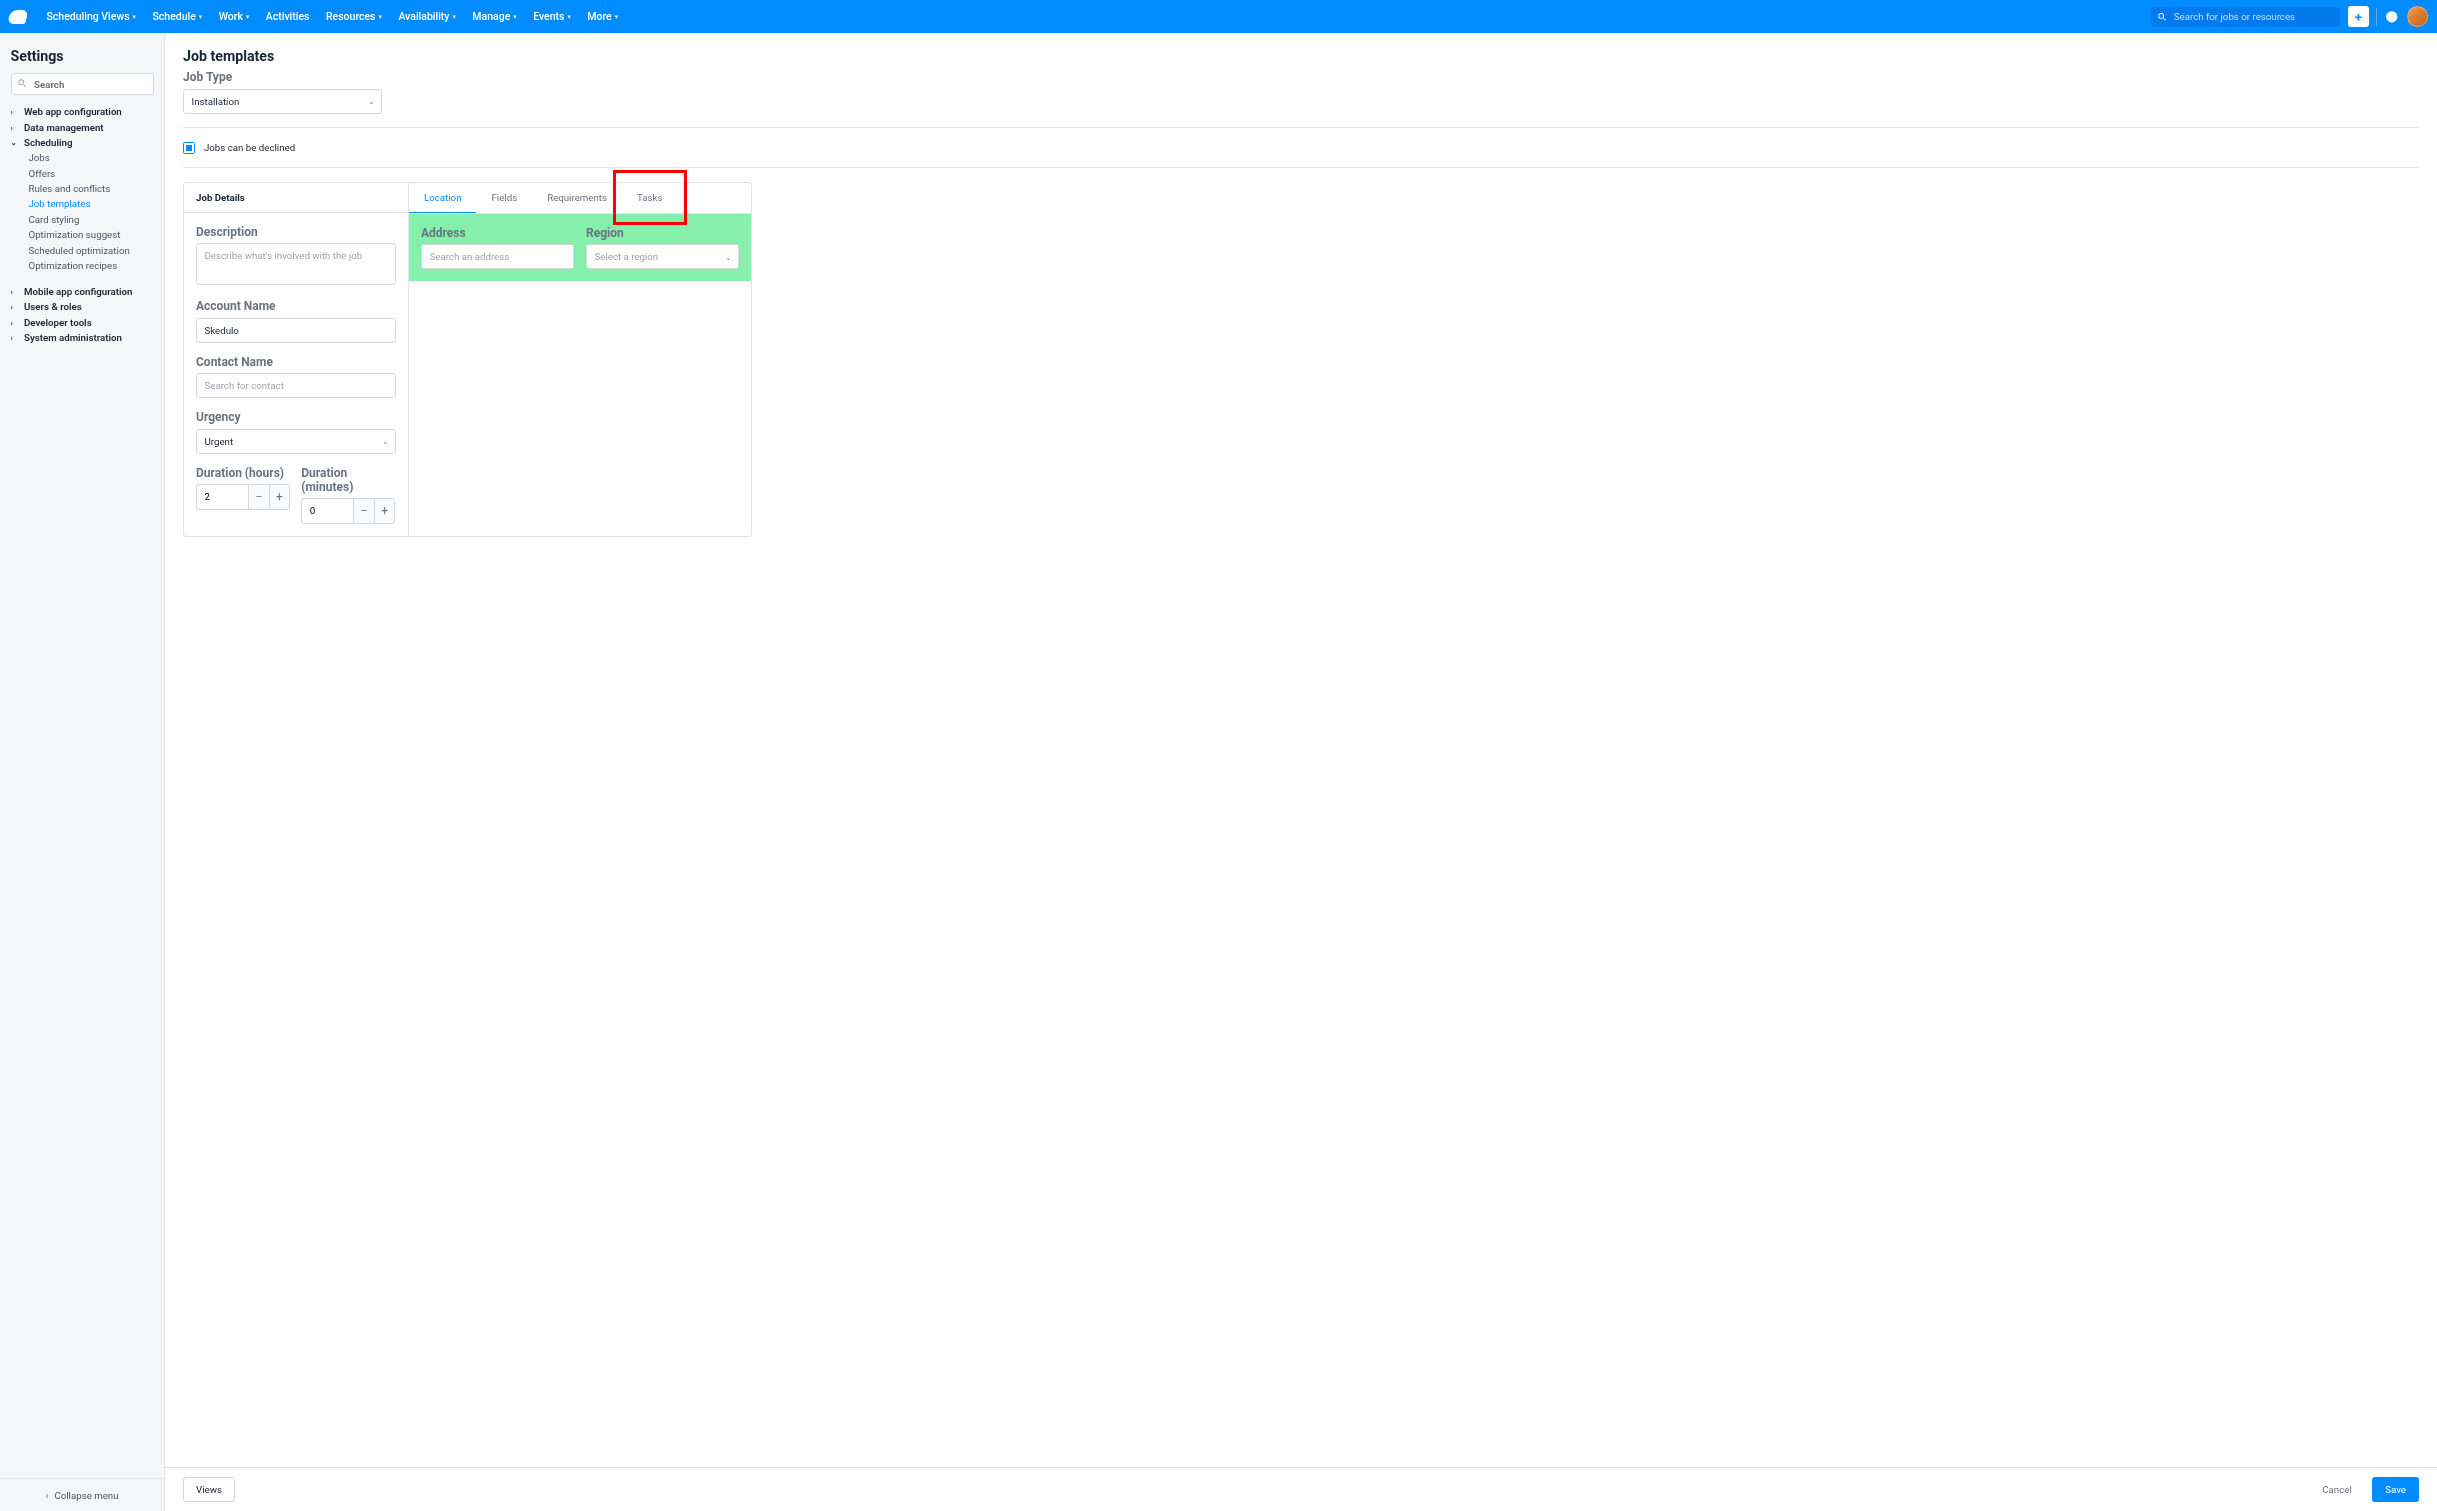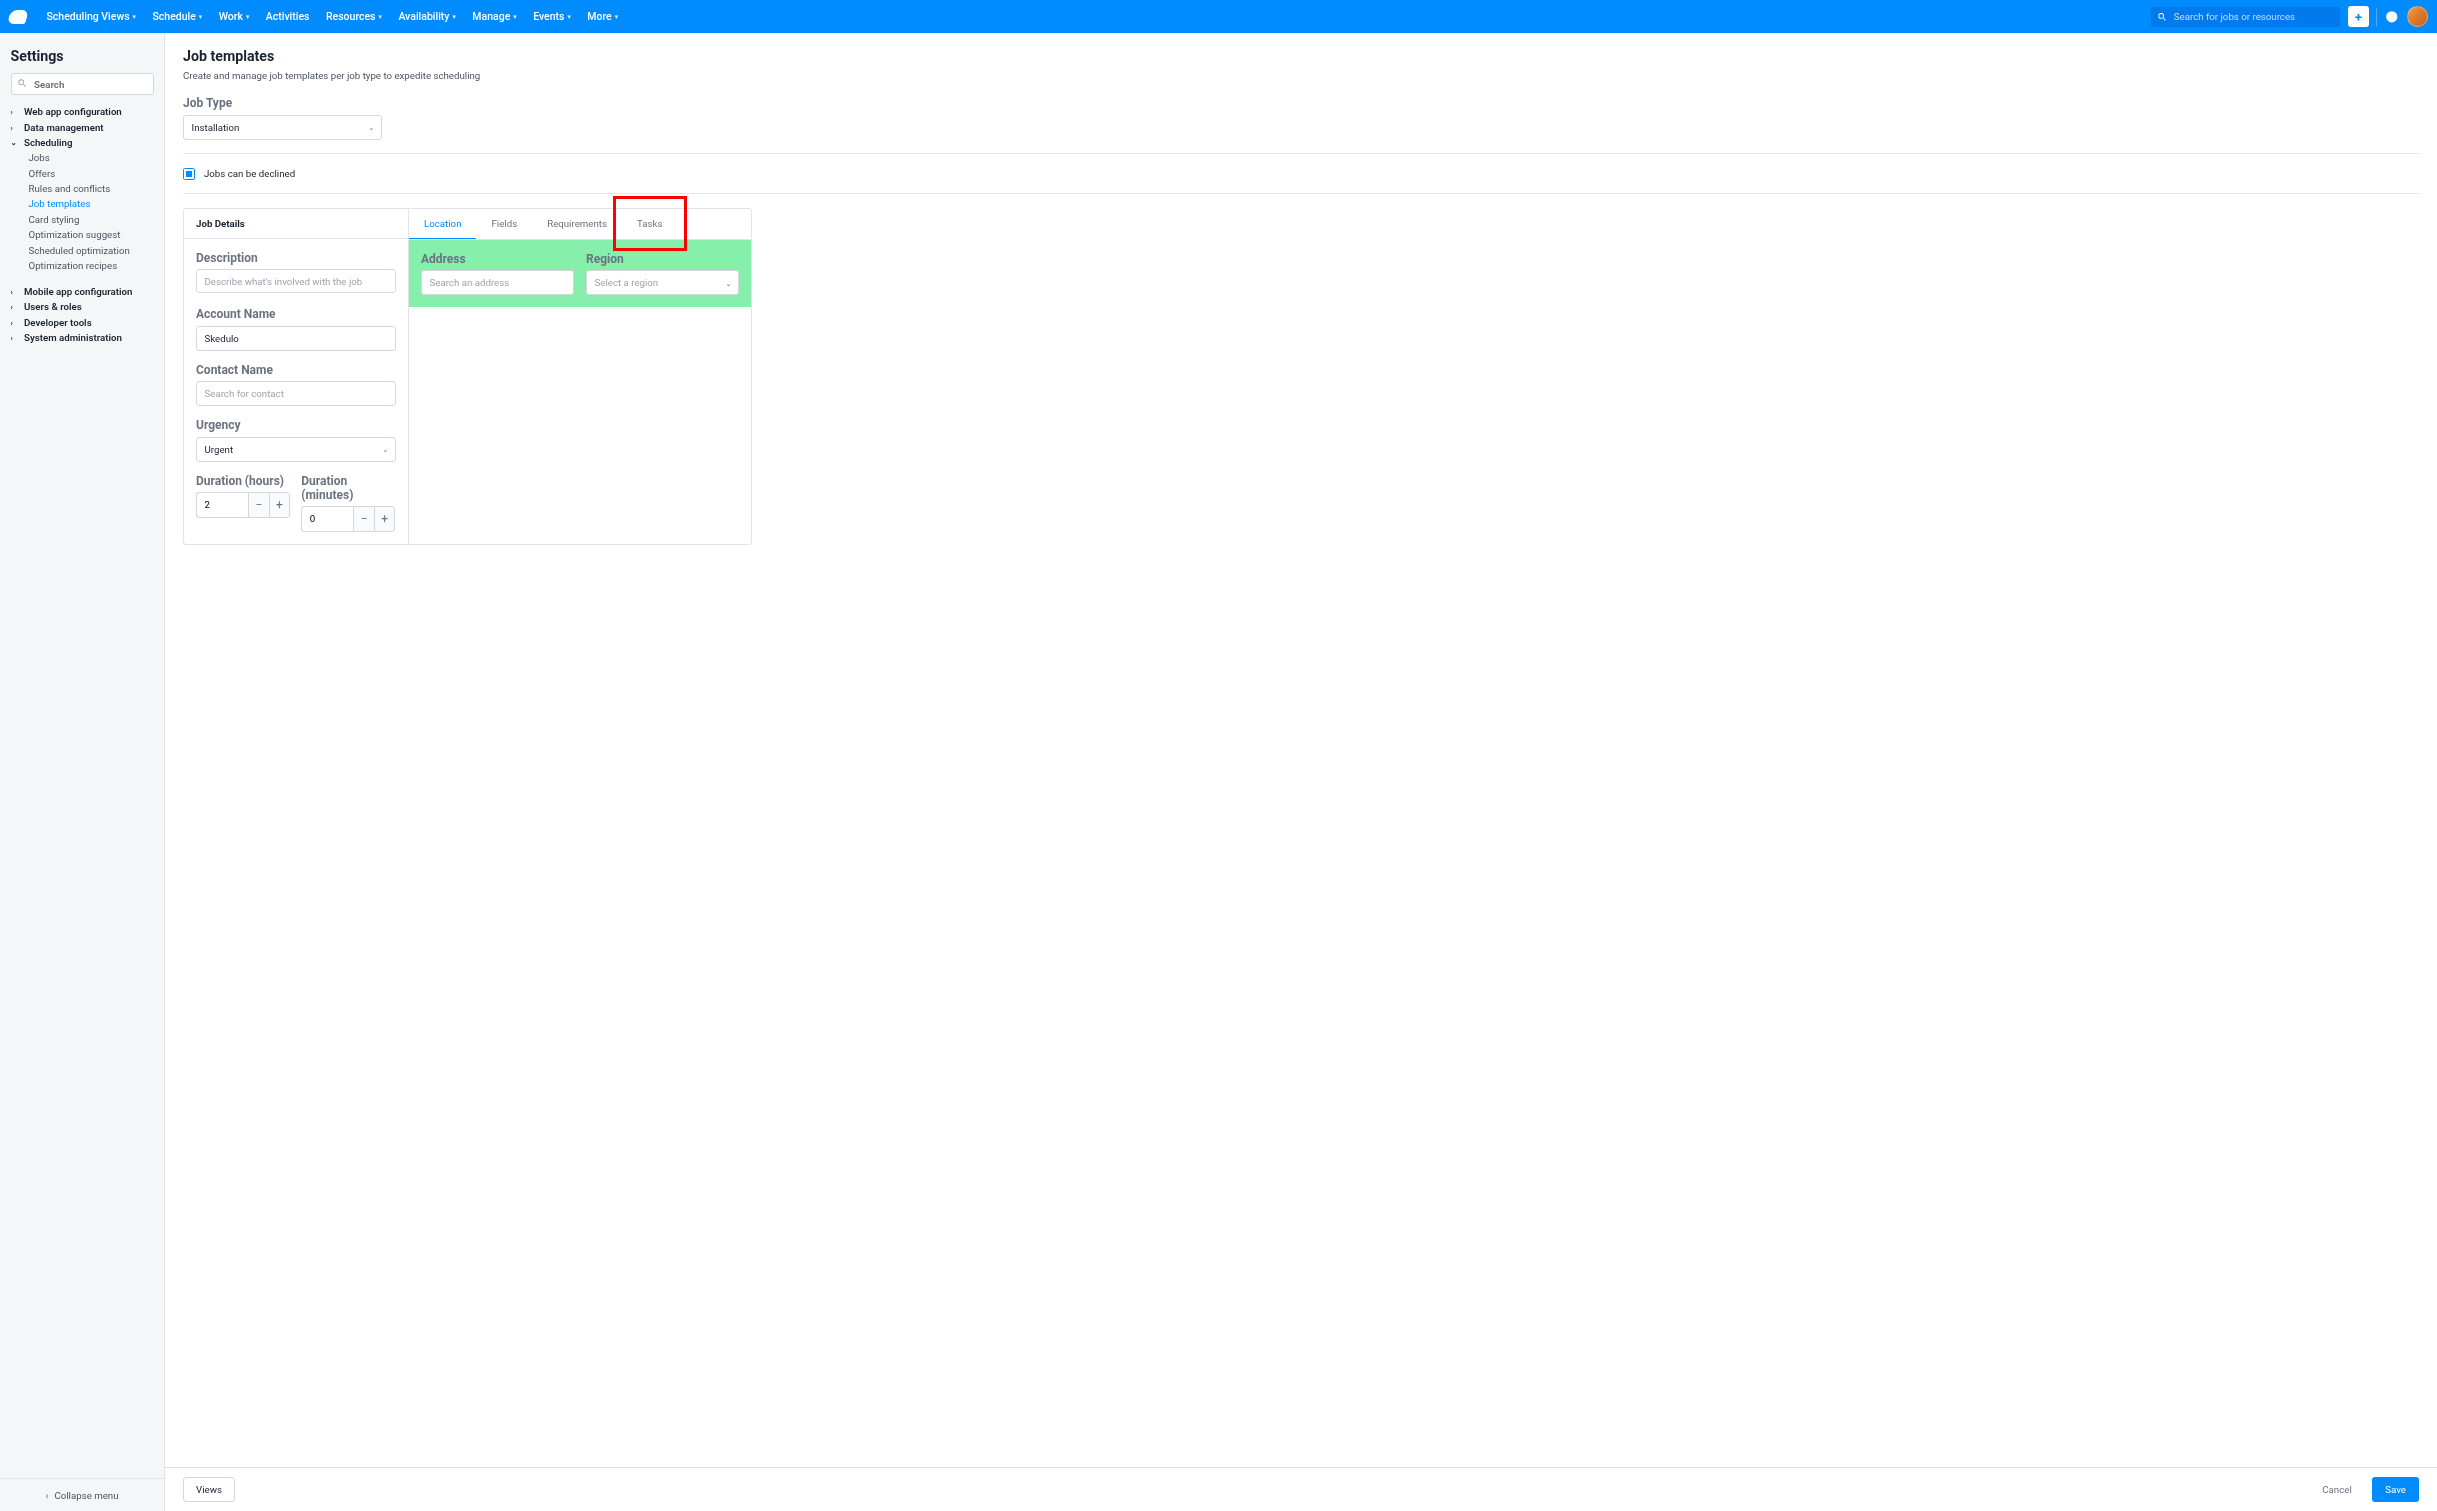--- a/index.html
+++ b/index.html
@@ -148,21 +148,21 @@
 }
 .detail-left-header {
   padding: 9px 12px;
   font-weight: 700;
   color: #1a2332;
   font-size: 9.7px;
   border-bottom: 0.7px solid #e0e3e8;
 }
 .detail-left-body { padding: 12px; }
 .form-group { margin-bottom: 12px; }
-.textarea { height: 24px; resize: none; }
+.textarea { height: 42px; resize: none; }
 .textarea::placeholder, .text-input::placeholder { color: #9ca3af; }
 .urgency-wrap { width: 100%; }
 .dur-row { display: flex; gap: 10.5px; }
 .dur-col { flex: 1; }
 .stepper { display: flex; }
 .stepper input {
   border: 0.7px solid #d4d8de; border-right: none;
   padding: 6px 7.5px; font-size: 9.7px; width: 52px;
   border-radius: 3px 0 0 3px;
 }
@@ -338,21 +338,20 @@
       </div>
     <div class="sidebar-footer">
       <span>‹</span>
       <span>Collapse menu</span>
     </div>
   </div>
 
   <div class="main">
     <div class="content">
       <div class="page-title">Job templates</div>
-      <div class="page-sub">Create and manage job templates per job type to expedite scheduling</div>
 
       <label class="field-label">Job Type</label>
       <div class="select-wrap jobtype-wrap">
         <select class="select">
           <option>Installation</option>
         </select>
         <span class="chev-sel">⌄</span>
       </div>
 
       <hr class="hr">

